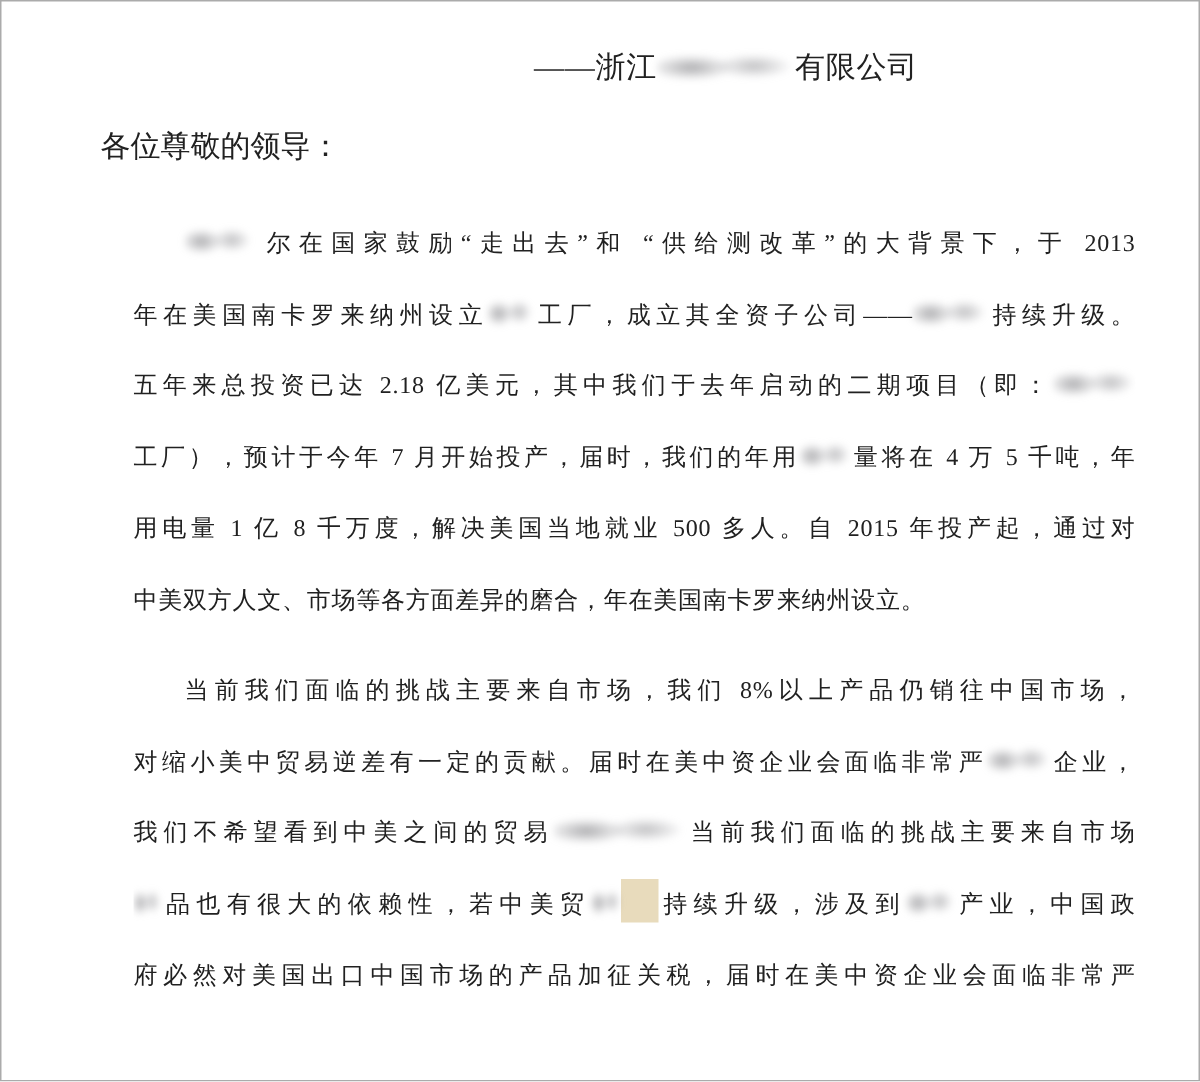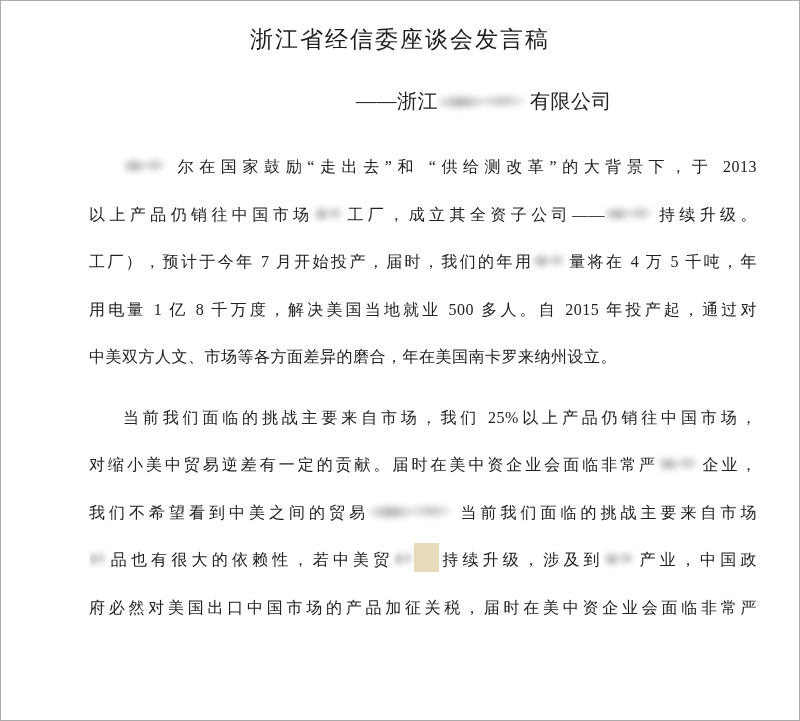--- a/index.html
+++ b/index.html
@@ -69,34 +69,35 @@
   .hl-redact {
     display: inline-block;
     vertical-align: -7px;
     height: 29px;
   }
 </style>
 </head>
 <body>
 
 <div class="page">
-  <div class="doc-title">浙江省经信委座谈会发言稿</div>
 
   <div class="doc-subtitle"><span class="text-run">——浙江</span><span class="blur-redact" style="width: 92px;"></span><span class="text-run">有限公司</span></div>
 
+  <div class="salutation">各位尊敬的领导：</div>
 
   <div class="doc-body">
       <div class="paragraph">
         <div class="text-line indent"><span class="blur-redact" style="width: 45px;"></span><span class="text-run"> 尔在国家鼓励“走出去”和 “供给测改革”的大背景下，于 2013</span></div>
-        <div class="text-line"><span class="text-run">以上产品仍销往中国市场</span><span class="blur-redact" style="width: 30px;"></span><span class="text-run">工厂，成立其全资子公司——</span><span class="blur-redact" style="width: 50px;"></span><span class="text-run">持续升级。</span></div>
+        <div class="text-line"><span class="text-run">年在美国南卡罗来纳州设立</span><span class="blur-redact" style="width: 30px;"></span><span class="text-run">工厂，成立其全资子公司——</span><span class="blur-redact" style="width: 50px;"></span><span class="text-run">持续升级。</span></div>
+        <div class="text-line"><span class="text-run">五年来总投资已达 2.18 亿美元，其中我们于去年启动的二期项目（即：</span><span class="blur-redact" style="width: 55px;"></span></div>
         <div class="text-line"><span class="text-run">工厂），预计于今年 7 月开始投产，届时，我们的年用</span><span class="blur-redact" style="width: 34px;"></span><span class="text-run">量将在 4 万 5 千吨，年</span></div>
         <div class="text-line"><span class="text-run">用电量 1 亿 8 千万度，解决美国当地就业 500 多人。自 2015 年投产起，通过对</span></div>
         <div class="text-line plast"><span class="text-run">中美双方人文、市场等各方面差异的磨合，年在美国南卡罗来纳州设立。</span></div>
       </div>
       <div class="paragraph">
-        <div class="text-line indent"><span class="text-run">当前我们面临的挑战主要来自市场，我们 25%以上产品仍销往中国市场，</span></div>
+        <div class="text-line indent"><span class="text-run">当前我们面临的挑战主要来自市场，我们 8%以上产品仍销往中国市场，</span></div>
         <div class="text-line"><span class="text-run">对缩小美中贸易逆差有一定的贡献。届时在美中资企业会面临非常严</span><span class="blur-redact" style="width: 42px;"></span><span class="text-run">企业，</span></div>
         <div class="text-line"><span class="text-run">我们不希望看到中美之间的贸易</span><span class="blur-redact" style="width: 88px;"></span><span class="text-run">当前我们面临的挑战主要来自市场</span></div>
         <div class="text-line"><span class="blur-redact" style="width: 18px;"></span><span class="text-run">品也有很大的依赖性，若中美贸</span><span class="blur-redact" style="width: 20px;"></span><span class="hl-redact" style="width: 25px; background: rgb(232, 219, 188);"></span><span class="text-run">持续升级，涉及到</span><span class="blur-redact" style="width: 32px;"></span><span class="text-run">产业，中国政</span></div>
         <div class="text-line"><span class="text-run">府必然对美国出口中国市场的产品加征关税，届时在美中资企业会面临非常严</span></div>
       </div>
     </div>
 </div>
 
 </body></html>

